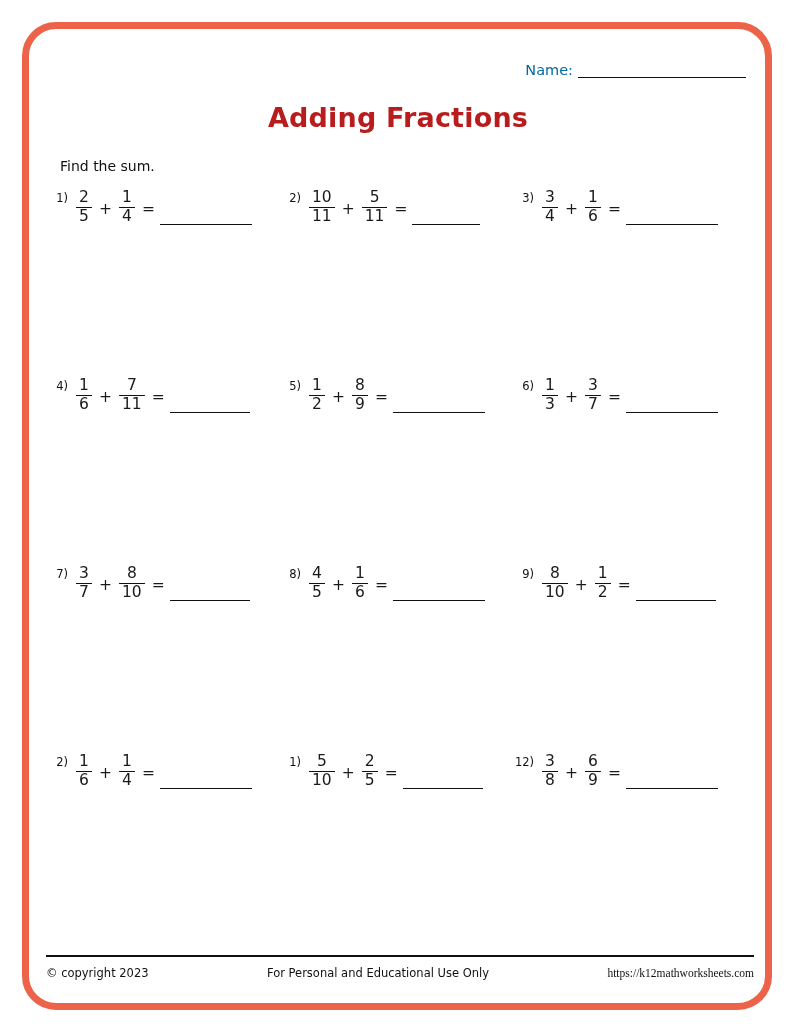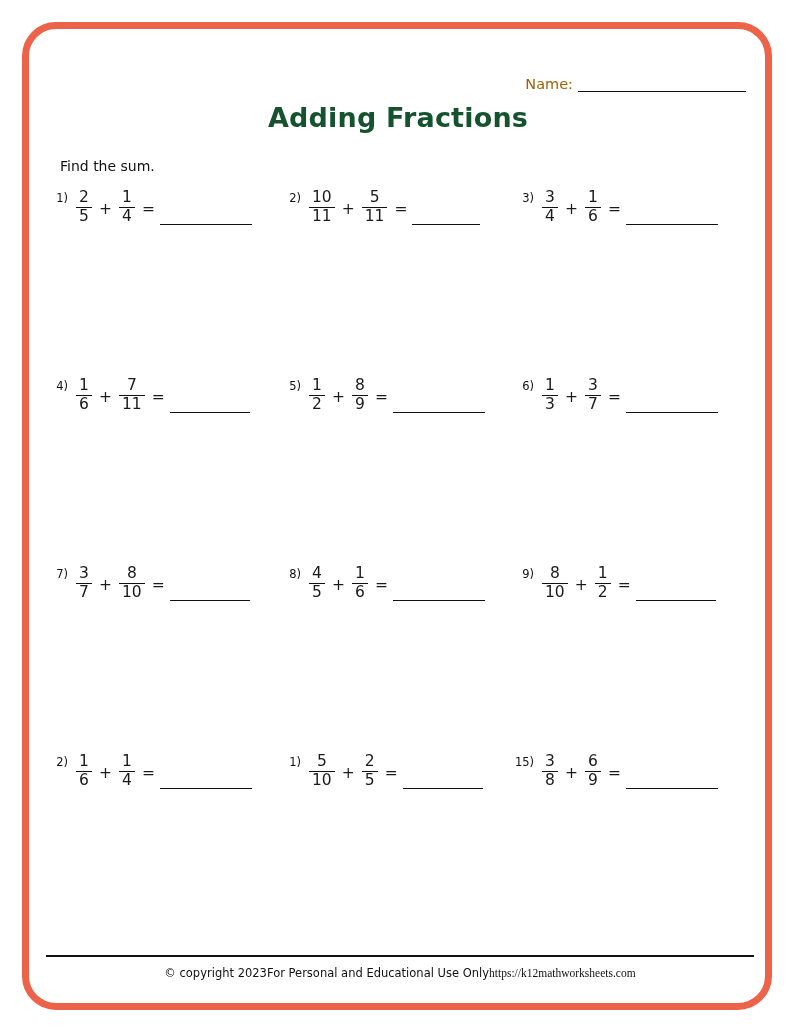--- a/index.html
+++ b/index.html
@@ -36,23 +36,23 @@
   .content {
     position: absolute;
     left: 46px;
     top: 44px;
     width: 704px;
     height: 944px;
   }
   .name-row {
     position: absolute;
     right: 4px;
-    top: 32px;
+    top: 18px;
     font-size: 14.5px;
-    color: #a16207;
+    color: #0369a1;
     display: flex;
     align-items: center;
     white-space: nowrap;
   }
   .name-label {
     font-size: 14.5px;
     margin-right: 5px;
   }
   .name-line {
     display: inline-block;
@@ -63,21 +63,21 @@
   h1.title {
     position: absolute;
     left: 0;
     right: 0;
     top: 58px;
     margin: 0;
     text-align: center;
     font-size: 27px;
     font-weight: bold;
     letter-spacing: 0.2px;
-    color: #14532d;
+    color: #b91c1c;
   }
   .instruction {
     position: absolute;
     left: 14px;
     top: 114px;
     font-size: 14px;
     color: #111;
   }
   .problems {
     position: absolute;
@@ -155,21 +155,21 @@
     top: 955px;
     width: 708px;
   }
   .footer-rule {
     width: 100%;
     height: 1.5px;
     background: #111;
   }
   .footer-text {
     display: flex;
-    justify-content: center;
+    justify-content: space-between;
     align-items: center;
     margin-top: 9px;
     font-size: 11.5px;
     color: #111;
   }
   .footer-left { text-align: left; }
   .footer-center { text-align: center; }
   .footer-right { text-align: right; font-family: Liberation Serif, serif; }
 </style>
 </head>
@@ -416,21 +416,21 @@
                 <span class="bar"></span>
                 <span class="bot">5</span>
               </span>
               <span class="eq">=</span>
               <span class="answer-line" style="width:80px"></span>
             </span>
           </div>
         </div>
         <div class="cell">
           <div class="problem">
-            <span class="num-label">15)</span>
+            <span class="num-label">12)</span>
             <span class="expr">
               <span class="frac">
                 <span class="top">3</span>
                 <span class="bar"></span>
                 <span class="bot">8</span>
               </span>
               <span class="op">+</span>
               <span class="frac">
                 <span class="top">6</span>
                 <span class="bar"></span>

